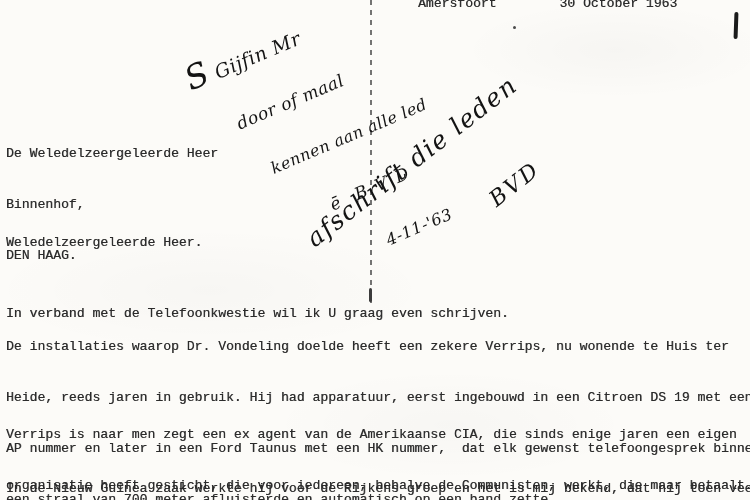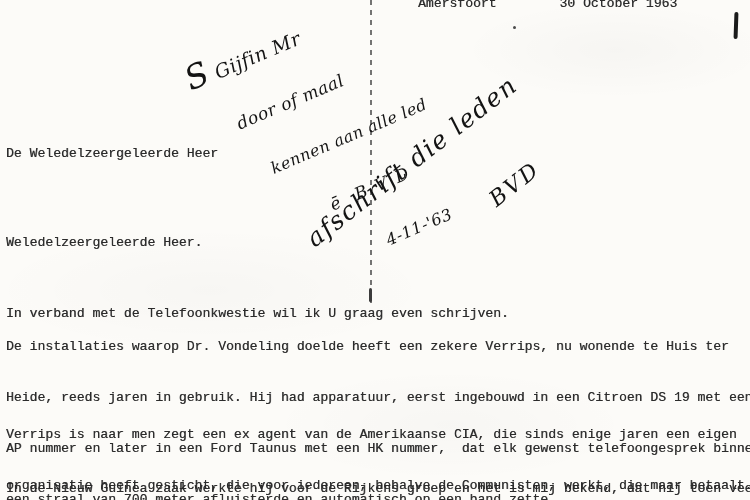--- a/index.html
+++ b/index.html
@@ -78,20 +78,22 @@
     <div class="hl5">4-11-'63</div>
   </div>
 
   <div class="hand copy-note">
     <div>afschrift die leden</div>
     <div class="org">BVD</div>
   </div>
 
   <div class="tw" style="left:6px; top:111px;">
     <div>De Weledelzeergeleerde Heer</div>
+    <div>Binnenhof,</div>
+    <div>DEN HAAG.</div>
   </div>
 
   <div class="tw" style="left:6px; top:234px;">Weledelzeergeleerde Heer.</div>
 
   <div class="tw" style="left:6px; top:271px;">
     <div>In verband met de Telefoonkwestie wil ik U graag even schrijven.</div>
   </div>
 
   <div class="tw" style="left:6px; top:304px;">
     <div>De installaties waarop Dr. Vondeling doelde heeft een zekere Verrips, nu wonende te Huis ter</div>

